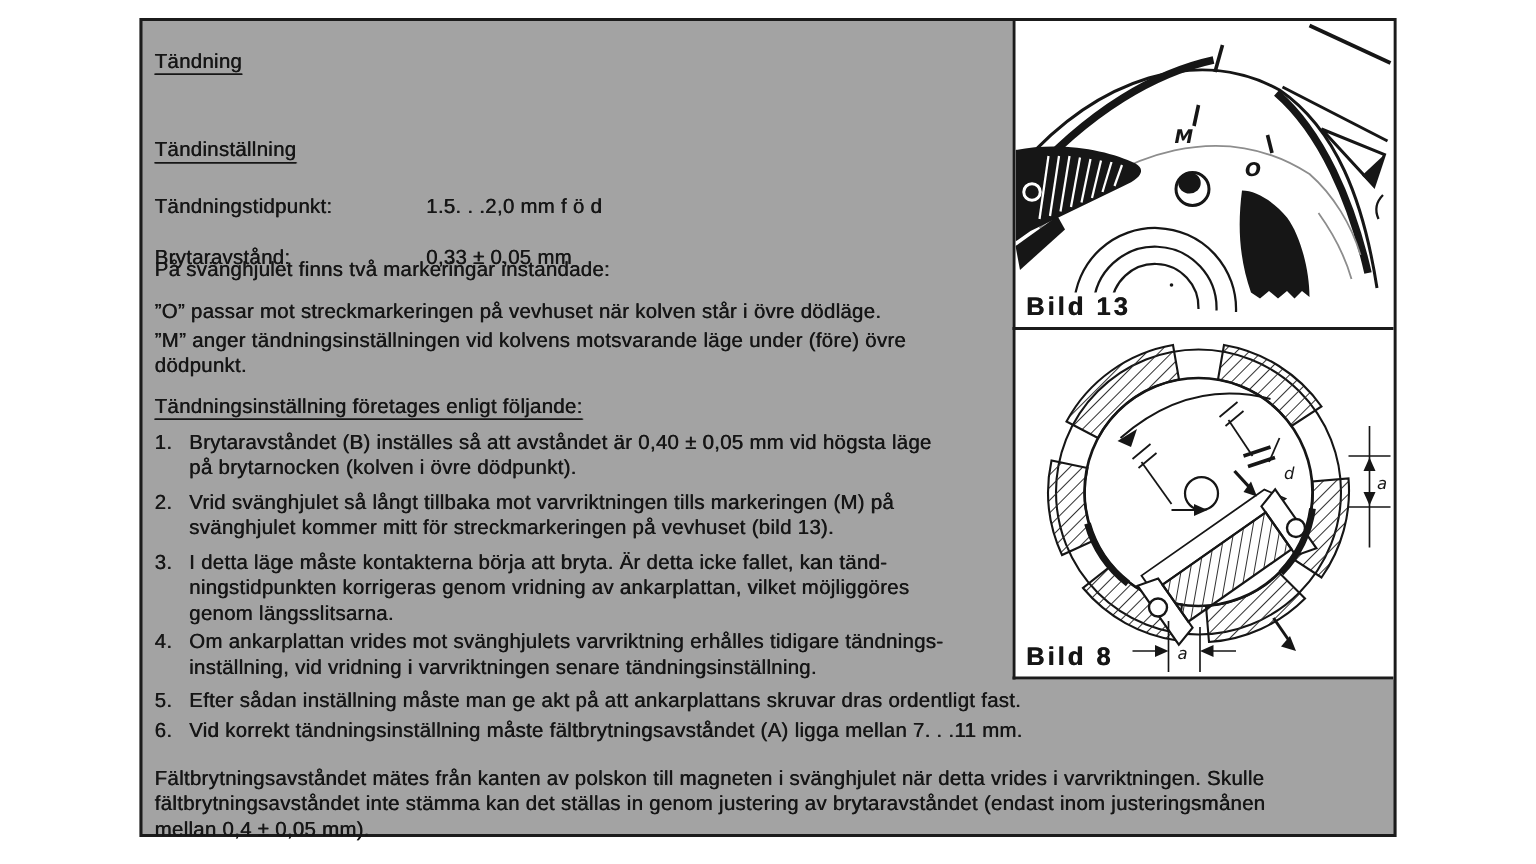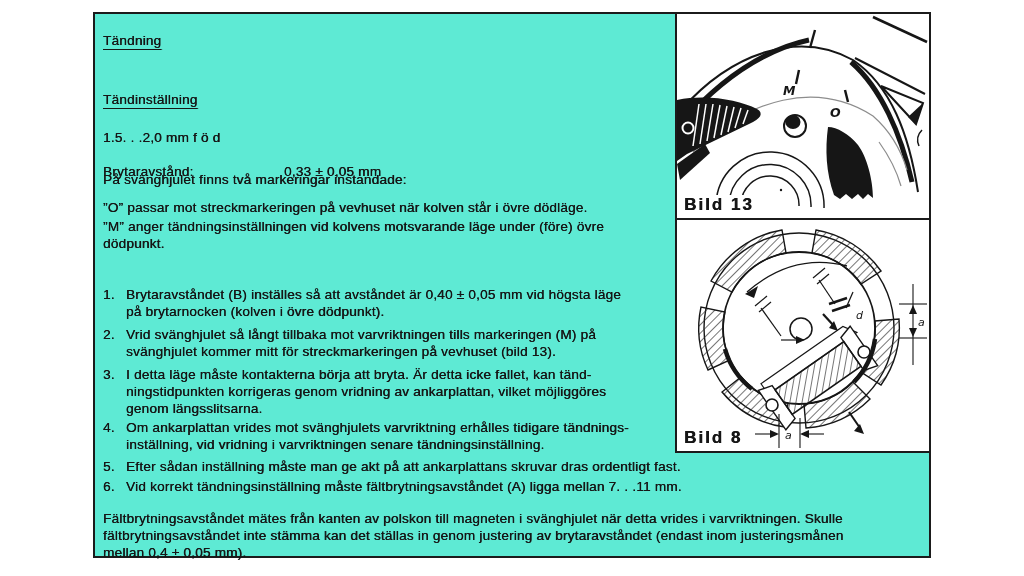--- a/index.html
+++ b/index.html
@@ -3,21 +3,21 @@
 <meta charset="utf-8">
 <style>
   html,body{margin:0;padding:0;}
   body{
     width:1024px;height:576px;overflow:hidden;background:#ffffff;
     font-family:"Liberation Sans",sans-serif;color:#161616;
   }
   .canvas{position:relative;width:1024px;height:576px;background:#fff;}
   .page{
     position:absolute;left:93px;top:12px;width:834px;height:542px;
-    border:2px solid #1b1b1b;background:#5eead4;
+    border:2px solid #1b1b1b;background:#a3a3a3;
   }
   .tblock{
     position:absolute;left:8px;
     font-size:13.6px;line-height:16.8px;letter-spacing:0.2px;
     white-space:pre-line;
     text-shadow:0.35px 0 0 currentColor;
   }
   .u{text-decoration:underline;text-underline-offset:3.5px;text-decoration-thickness:1.4px;}
   .spec-row{display:flex;line-height:17px;}
   .spec-label{width:181px;flex:none;}
@@ -45,33 +45,35 @@
 
 <div class="canvas">
   <div class="page">
 
     <div class="tblock u" style="top:19px">Tändning</div>
 
     <div class="tblock u" style="top:78px">Tändinställning</div>
 
     <div class="tblock" style="top:98px;width:420px">
       <div class="spec-row">
+        <span class="spec-label">Tändningstidpunkt:</span>
         <span class="spec-value">1.5. . .2,0 mm f ö d</span>
       </div>
       <div class="spec-row">
         <span class="spec-label">Brytaravstånd:</span>
         <span class="spec-value">0,33 ± 0,05 mm</span>
       </div>
     </div>
 
     <div class="tblock" style="top:158px">På svänghjulet finns två markeringar instandade:</div>
     <div class="tblock" style="top:186px">”O” passar mot streckmarkeringen på vevhuset när kolven står i övre dödläge.</div>
     <div class="tblock" style="top:205px">”M” anger tändningsinställningen vid kolvens motsvarande läge under (före) övre
 dödpunkt.</div>
 
+    <div class="tblock u" style="top:249px">Tändningsinställning företages enligt följande:</div>
 
     <div class="tblock step" style="top:273px">
       <span class="step-num">1.</span>
       <span class="step-text">Brytaravståndet (B) inställes så att avståndet är 0,40 ± 0,05 mm vid högsta läge
 på brytarnocken (kolven i övre dödpunkt).</span>
     </div>
     <div class="tblock step" style="top:313px">
       <span class="step-num">2.</span>
       <span class="step-text">Vrid svänghjulet så långt tillbaka mot varvriktningen tills markeringen (M) på
 svänghjulet kommer mitt för streckmarkeringen på vevhuset (bild 13).</span>

